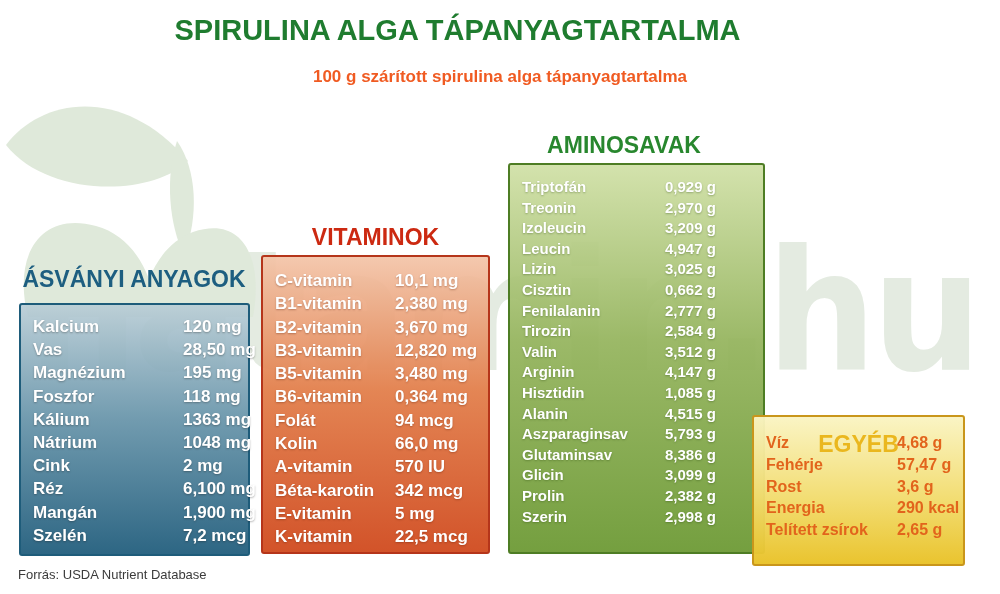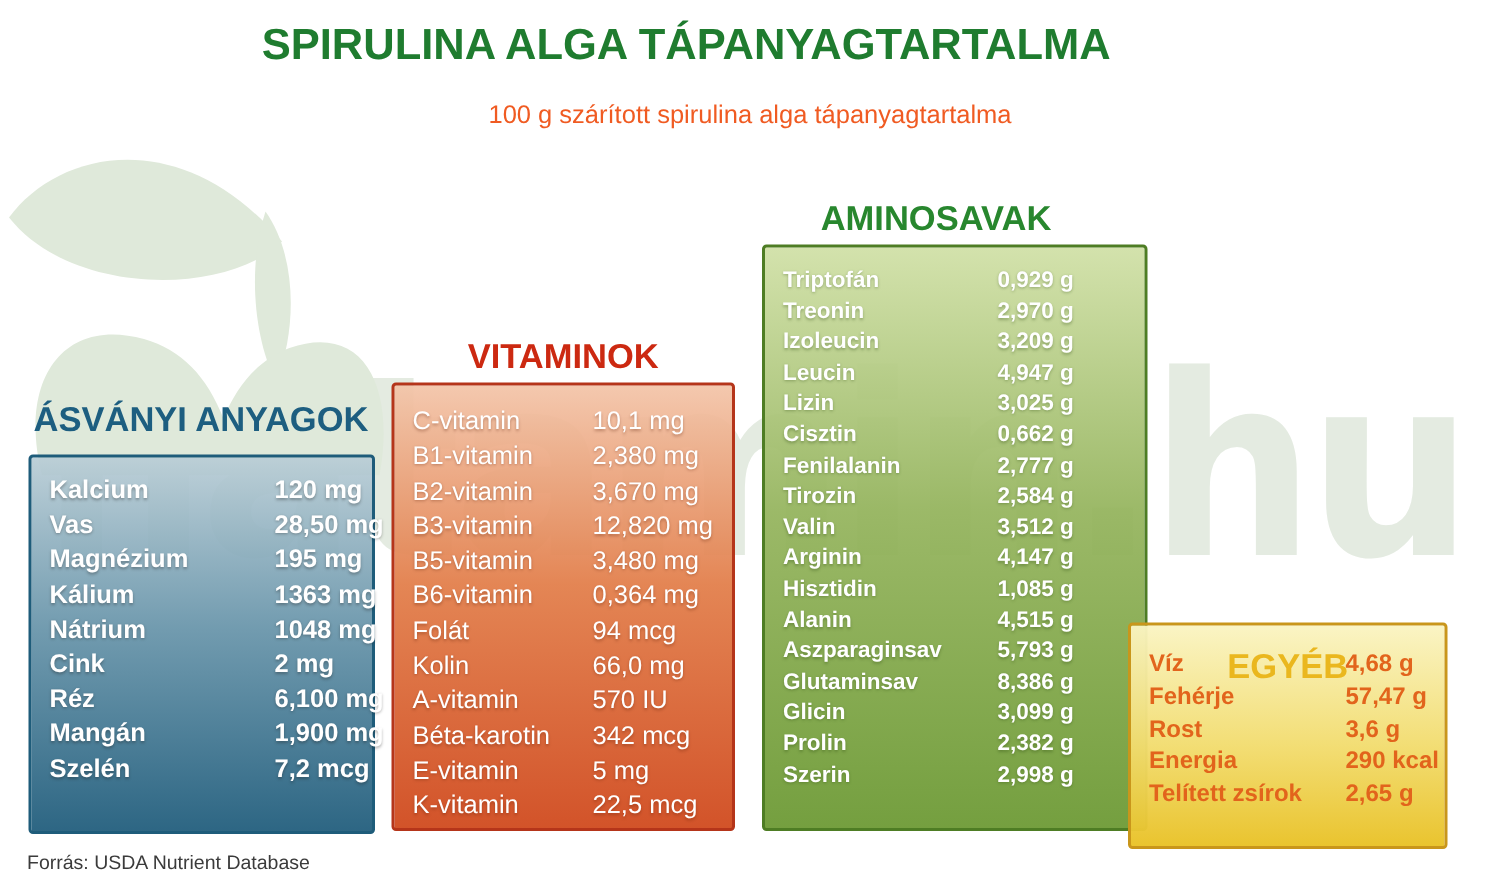--- a/index.html
+++ b/index.html
@@ -17,21 +17,21 @@
   }
   .wm-apple{position:absolute;left:0;top:85px;z-index:0;}
   
   .title{
     position:absolute;top:14px;left:0;width:915px;z-index:2;
     text-align:center;font-size:29px;font-weight:800;color:#1f7c2f;
     letter-spacing:0px;
   }
   .subtitle{
     position:absolute;top:67px;left:0;width:1000px;z-index:2;
-    text-align:center;font-size:17px;font-weight:normal;color:#f05b22;
+    text-align:center;font-size:17px;font-weight:bold;color:#f05b22;
   }
   
   .phead{position:absolute;z-index:2;text-align:center;font-weight:800;font-size:23px;}
   .phead.minerals{left:10px;width:248px;top:266px;color:#1d5e80;}
   .phead.vitamins{left:261px;width:229px;top:224px;color:#cc2911;}
   .phead.amino{left:508px;width:232px;top:132px;color:#28872e;}
   .phead.other{left:752px;width:213px;top:387px;color:#eab71e;margin-top:44px;}
   
   .panel{
     position:absolute;z-index:1;box-sizing:border-box;border-radius:3px;
@@ -46,21 +46,21 @@
     background:linear-gradient(180deg,rgba(185,205,214,0.93) 0%,rgba(106,150,171,0.94) 45%,rgba(34,94,125,0.95) 100%);
     color:#ffffff;font-weight:bold;font-size:17px;
     text-shadow:0 1px 2px rgba(30,30,30,0.35);
   }
   .panel.minerals .row{line-height:23.2px;gap:48px;}
   .panel.minerals .lbl{width:102px;}
   .panel.vitamins{
     left:261px;top:255px;width:229px;height:299px;
     border:2px solid #b5351a;
     background:linear-gradient(180deg,rgba(243,196,168,0.93) 0%,rgba(226,126,74,0.94) 45%,rgba(208,74,30,0.95) 100%);
-    color:#ffffff;font-weight:normal;font-size:17px;
+    color:#ffffff;font-weight:bold;font-size:17px;
     text-shadow:0 1px 2px rgba(90,30,10,0.35);padding-top:12px;
   }
   .panel.vitamins .row{line-height:23.3px;}
   .panel.vitamins .lbl{width:120px;}
   .panel.amino{
     left:508px;top:163px;width:257px;height:391px;
     border:2px solid #4e7d24;
     background:linear-gradient(180deg,rgba(208,224,166,0.93) 0%,rgba(150,181,95,0.94) 45%,rgba(109,154,53,0.95) 100%);
     color:#ffffff;font-weight:bold;font-size:15px;
     text-shadow:0 1px 2px rgba(40,70,15,0.35);padding-top:12px;
@@ -108,20 +108,24 @@
       </div>
       <div class="row">
         <span class="lbl">Vas</span>
         <span class="val">28,50 mg</span>
       </div>
       <div class="row">
         <span class="lbl">Magnézium</span>
         <span class="val">195 mg</span>
       </div>
       <div class="row">
+        <span class="lbl">Foszfor</span>
+        <span class="val">118 mg</span>
+      </div>
+      <div class="row">
         <span class="lbl">Kálium</span>
         <span class="val">1363 mg</span>
       </div>
       <div class="row">
         <span class="lbl">Nátrium</span>
         <span class="val">1048 mg</span>
       </div>
       <div class="row">
         <span class="lbl">Cink</span>
         <span class="val">2 mg</span>

